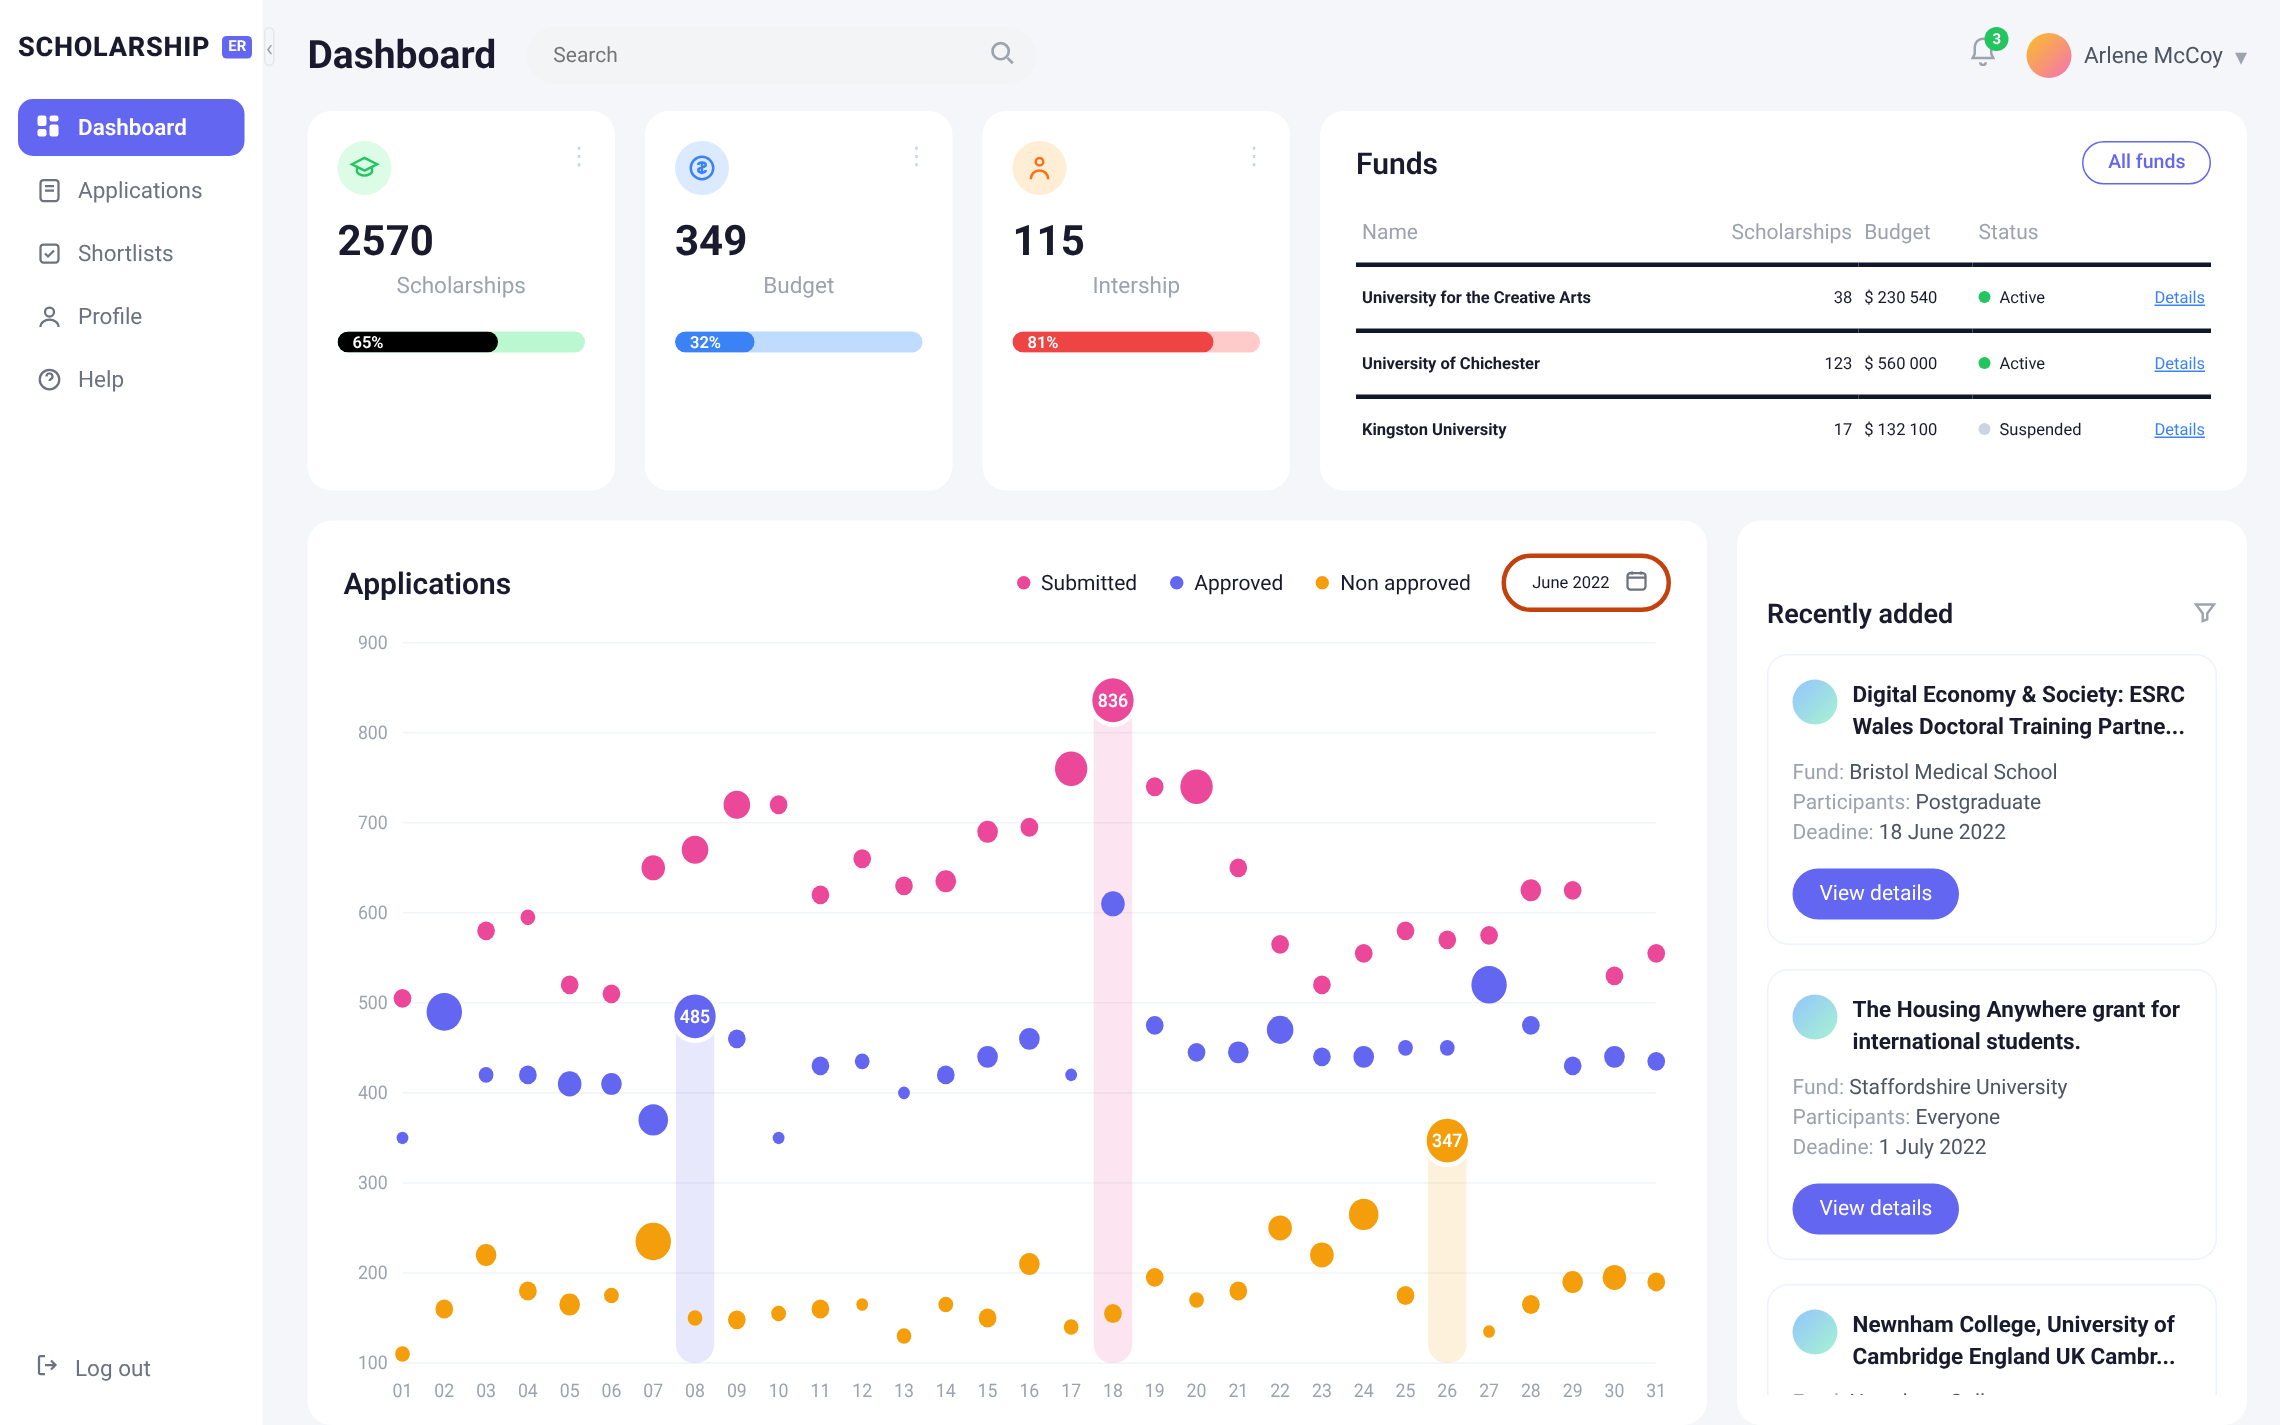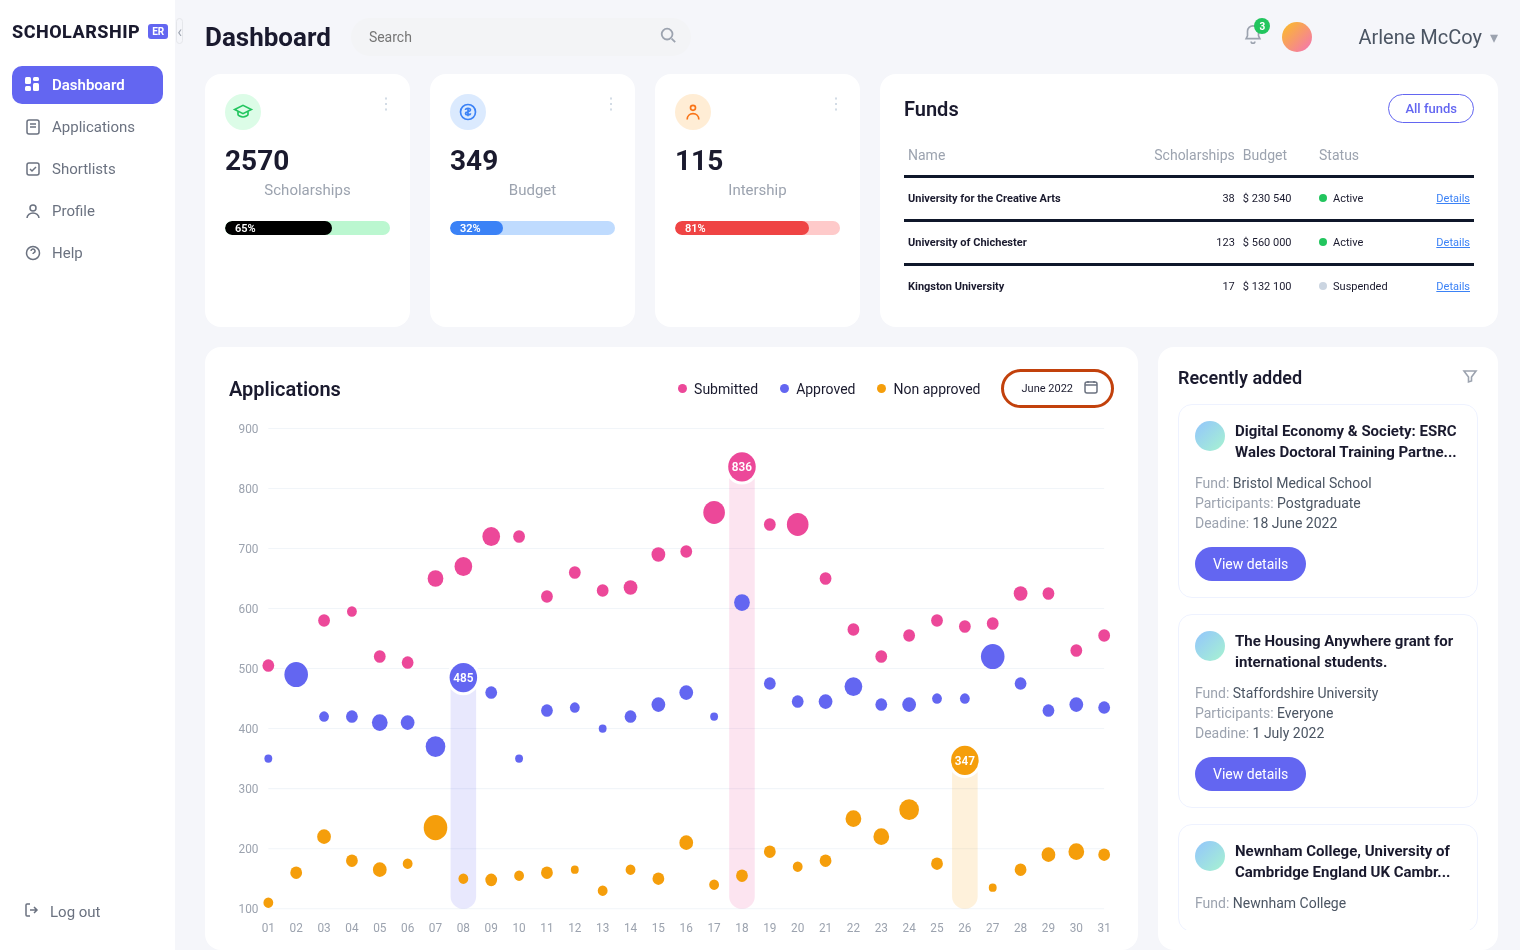--- a/index.html
+++ b/index.html
@@ -19,21 +19,21 @@
 .topbar { display:flex; align-items:center; gap:20px; margin-bottom:18px; }
 .page-title { font-size:26px; font-weight:700; }
 .search { flex:0 0 340px; position:relative; }
 .search input { width:100%; padding:11px 40px 11px 18px; border:none; border-radius:22px; background:#f3f4f6; font-size:14px; color:#6b7280; outline:none; }
 .search .sicon { position:absolute; right:14px; top:50%; transform:translateY(-50%); color:#9ca3af; }
 .topright { margin-left:auto; display:flex; align-items:center; gap:18px; }
 .bell { position:relative; color:#9ca3af; cursor:pointer; }
 .bell .badge { position:absolute; top:-6px; right:-6px; background:#22c55e; color:#fff; font-size:10px; font-weight:700; width:16px; height:16px; border-radius:50%; display:flex; align-items:center; justify-content:center; }
 .user { display:flex; align-items:center; gap:8px; cursor:pointer; }
 .avatar { width:30px; height:30px; border-radius:50%; background:linear-gradient(135deg,#fbbf24,#f472b6); }
-.user-name { font-size:20px; color:#4b5563;margin-left:38px; }
+.user-name { font-size:15px; color:#4b5563; }
 .row1 { display:flex; gap:20px; margin-bottom:20px; }
 .stat-card { background:#fff; border-radius:16px; padding:20px; width:205px; position:relative; }
 .stat-icon { width:36px; height:36px; border-radius:50%; display:flex; align-items:center; justify-content:center; margin-bottom:14px; }
 .stat-more { position:absolute; right:16px; top:20px; color:#cbd5e1; cursor:pointer; }
 .stat-num { font-size:28px; font-weight:700; }
 .stat-label { text-align:center; color:#9ca3af; font-size:15px; margin-top:4px; margin-bottom:22px; }
 .prog-track { height:14px; border-radius:7px; position:relative; overflow:hidden; }
 .prog-fill { height:100%; border-radius:7px; position:absolute; left:0; top:0; display:flex; align-items:center; }
 .prog-pct { color:#fff; font-size:11px; font-weight:600; padding-left:10px; }
 .funds-card { background:#fff; border-radius:16px; padding:20px 24px; flex:1; }
@@ -54,21 +54,21 @@
 .legend-item { display:flex; align-items:center; gap:7px; font-size:14px; }
 .legend-dot { width:9px; height:9px; border-radius:50%; }
 .date-pick { display:flex; align-items:center; gap:10px; border:3px solid #c2410c; border-radius:20px; padding:7px 12px 7px 18px; font-size:11px; cursor:pointer; }
 .chart-wrap { flex:1; position:relative; }
 .chart-svg { width:100%; height:100%; }
 .ytick text, .xtick text { fill:#9ca3af; font-size:12px; }
 .grid line { stroke:#f1f5f9; }
 .highlight-col { fill-opacity:0.15; }
 .bubble-lbl { fill:#fff; font-size:12px; font-weight:600; text-anchor:middle; }
 .recent-card { background:#fff; border-radius:16px; padding:20px 10px 20px 20px; width:340px; display:flex; flex-direction:column; }
-.recent-head { display:flex; align-items:center; justify-content:space-between; margin-bottom:16px; padding-right:10px; }
+.recent-head { display:flex; align-items:center; justify-content:space-between; margin-bottom:16px; padding-right:10px;margin-top:32px; }
 .recent-title { font-size:18px; font-weight:600; }
 .filter-btn { color:#9ca3af; cursor:pointer; }
 .recent-list { overflow-y:auto; padding-right:10px; display:flex; flex-direction:column; gap:16px; flex:1; }
 .recent-list::-webkit-scrollbar { width:5px; }
 .recent-list::-webkit-scrollbar-thumb { background:#c7d2fe; border-radius:3px; }
 .recent-item { border:1px solid #eef2ff; border-radius:14px; padding:16px; }
 .ri-top { display:flex; gap:10px; margin-bottom:12px; }
 .ri-avatar { width:30px; height:30px; border-radius:50%; background:linear-gradient(135deg,#93c5fd,#a7f3d0); flex-shrink:0; }
 .ri-title { font-weight:700; font-size:15px; line-height:1.4; }
 .ri-meta { font-size:14px; color:#4b5563; margin-bottom:4px; }

